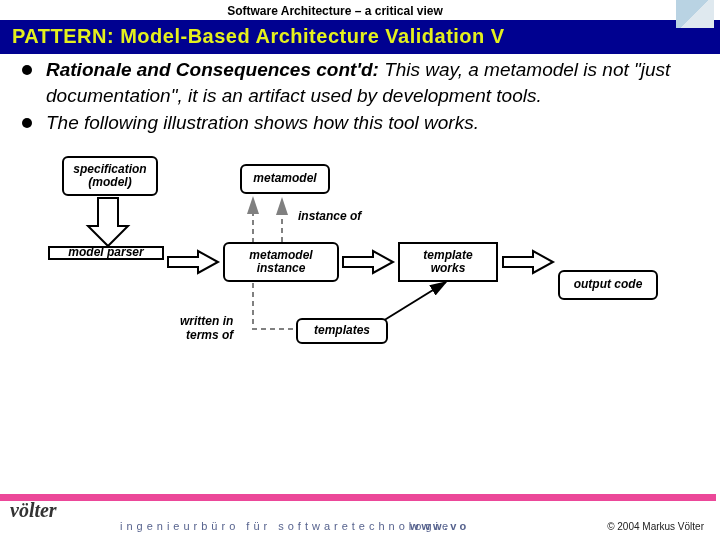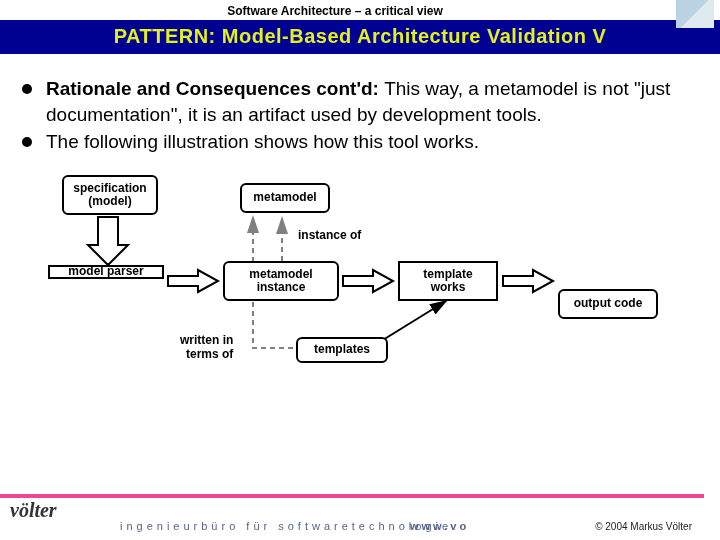--- a/index.html
+++ b/index.html
@@ -26,24 +26,24 @@
     height: 28px;
     background: linear-gradient(135deg,#b9d3e3 0 50%,#dfe9ef 50% 100%);
   }
   .title-bar {
     background: #000190;
     color: #e4f01d;
     font-size: 20px;
     font-weight: bold;
     padding: 5px 12px 6px 12px;
     letter-spacing: 0.5px;
-    text-align: center;
   }
   .content {
-    padding: 22px 34px 0 48px;
+    padding: 3px 34px 0 48px;
+    font-style: italic;
   }
   .bullet-row {
     display: flex;
     margin-bottom: 2px;
   }
   .bullet {
     width: 10px;
     height: 10px;
     background: #000;
     border-radius: 50%;
@@ -85,23 +85,23 @@
     color: #000;
   }
   .arrow-svg {
     position: absolute;
     top: 0; left: 0;
     width: 640px; height: 220px;
     pointer-events: none;
   }
   .footer {
     position: absolute;
-    bottom: 0; left: 0; right: 16px;
+    bottom: 0; left: 0; right: 4px;
     height: 46px;
-    border-top: 4px solid #ec4899;
+    border-top: 7px solid #ec4899;
   }
   .brand {
     position: absolute;
     left: 10px;
     bottom: 18px;
     font-size: 20px;
     font-style: italic;
     font-weight: bold;
     color: #333;
     font-family: "Times New Roman", serif;

